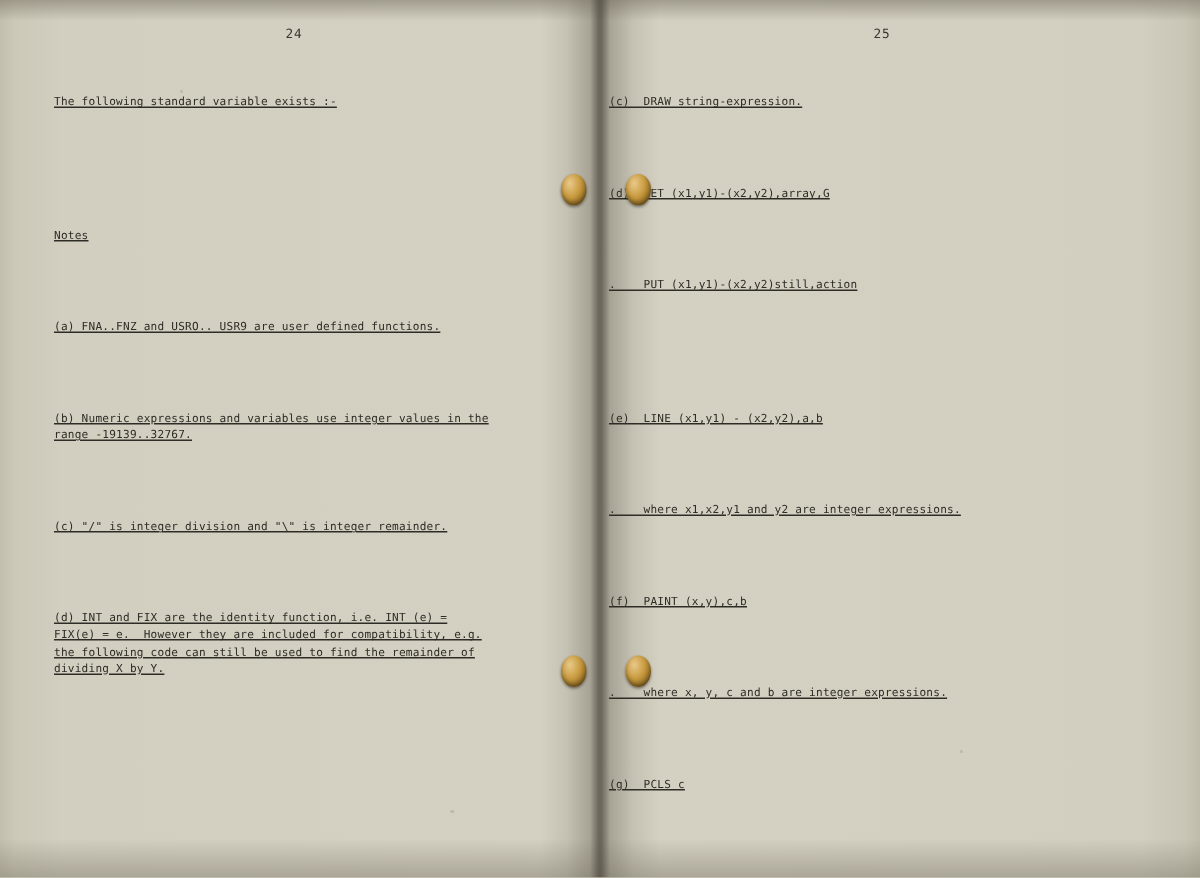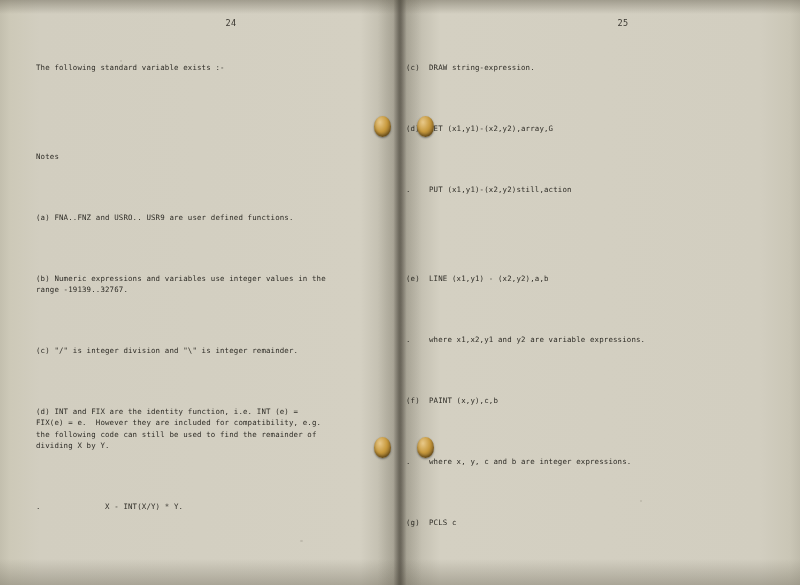--- a/index.html
+++ b/index.html
@@ -55,38 +55,37 @@
   .page.right { left: 392px; }
 
   .page-number {
     position: absolute;
     top: 18px;
     width: 100%;
     text-align: center;
     font-size: 8.5px;
     color: #3a3730;
     letter-spacing: 0.5px;
-    padding-left: 35px;
   }
   .page.left .page-number { padding-right: 160px; }
   .page.right .page-number { padding-right: 150px; }
 
   .col {
     position: absolute;
     top: 40px;
     font-size: 7.4px;
     line-height: 11.2px;
     color: #2e2c26;
     white-space: pre-wrap;
     letter-spacing: 0.15px;
   }
   .page.left .col { left: 36px; width: 330px; }
   .page.right .col { left: 14px; width: 350px; }
 
-  .blk { margin: 0; }
+  .blk { margin: 0; text-decoration: underline; }
   .gap-s { height: 5px; }
 
   
   .ring {
     position: absolute;
     width: 17px;
     height: 21px;
     border-radius: 50%;
     background: radial-gradient(ellipse at 35% 30%, #e8c98a 0%, #c89a3e 45%, #8a6522 80%, #5e4414 100%);
     box-shadow: 0 1px 2px rgba(0,0,0,0.45), inset 0 -2px 3px rgba(0,0,0,0.35);
@@ -125,21 +124,20 @@
       <p class="blk">(b) Numeric expressions and variables use integer values in the
 range -19139..32767.</p>
       <div class="gap-s"></div>
       <p class="blk">(c) "/" is integer division and "\" is integer remainder.</p>
       <div class="gap-s"></div>
       <p class="blk">(d) INT and FIX are the identity function, i.e. INT (e) =
 FIX(e) = e.  However they are included for compatibility, e.g.
 the following code can still be used to find the remainder of
 dividing X by Y.</p>
       <div class="gap-s"></div>
-      <p class="blk">.              X - INT(X/Y) * Y.</p>
       <div class="gap-s"></div>
       
       
       
       
       
       
       
       
       
@@ -171,21 +169,21 @@
     <div class="col">
       <p class="blk">(c)  DRAW string-expression.</p>
       <div class="gap-s"></div>
       <p class="blk">(d)  GET (x1,y1)-(x2,y2),array,G</p>
       <div class="gap-s"></div>
       <p class="blk">.    PUT (x1,y1)-(x2,y2)still,action</p>
       <div class="gap-s"></div>
       <div class="gap-s"></div>
       <p class="blk">(e)  LINE (x1,y1) - (x2,y2),a,b</p>
       <div class="gap-s"></div>
-      <p class="blk">.    where x1,x2,y1 and y2 are variable expressions.</p>
+      <p class="blk">.    where x1,x2,y1 and y2 are integer expressions.</p>
       <div class="gap-s"></div>
       <p class="blk">(f)  PAINT (x,y),c,b</p>
       <div class="gap-s"></div>
       <p class="blk">.    where x, y, c and b are integer expressions.</p>
       <div class="gap-s"></div>
       <p class="blk">(g)  PCLS c</p>
       
       
       
       

